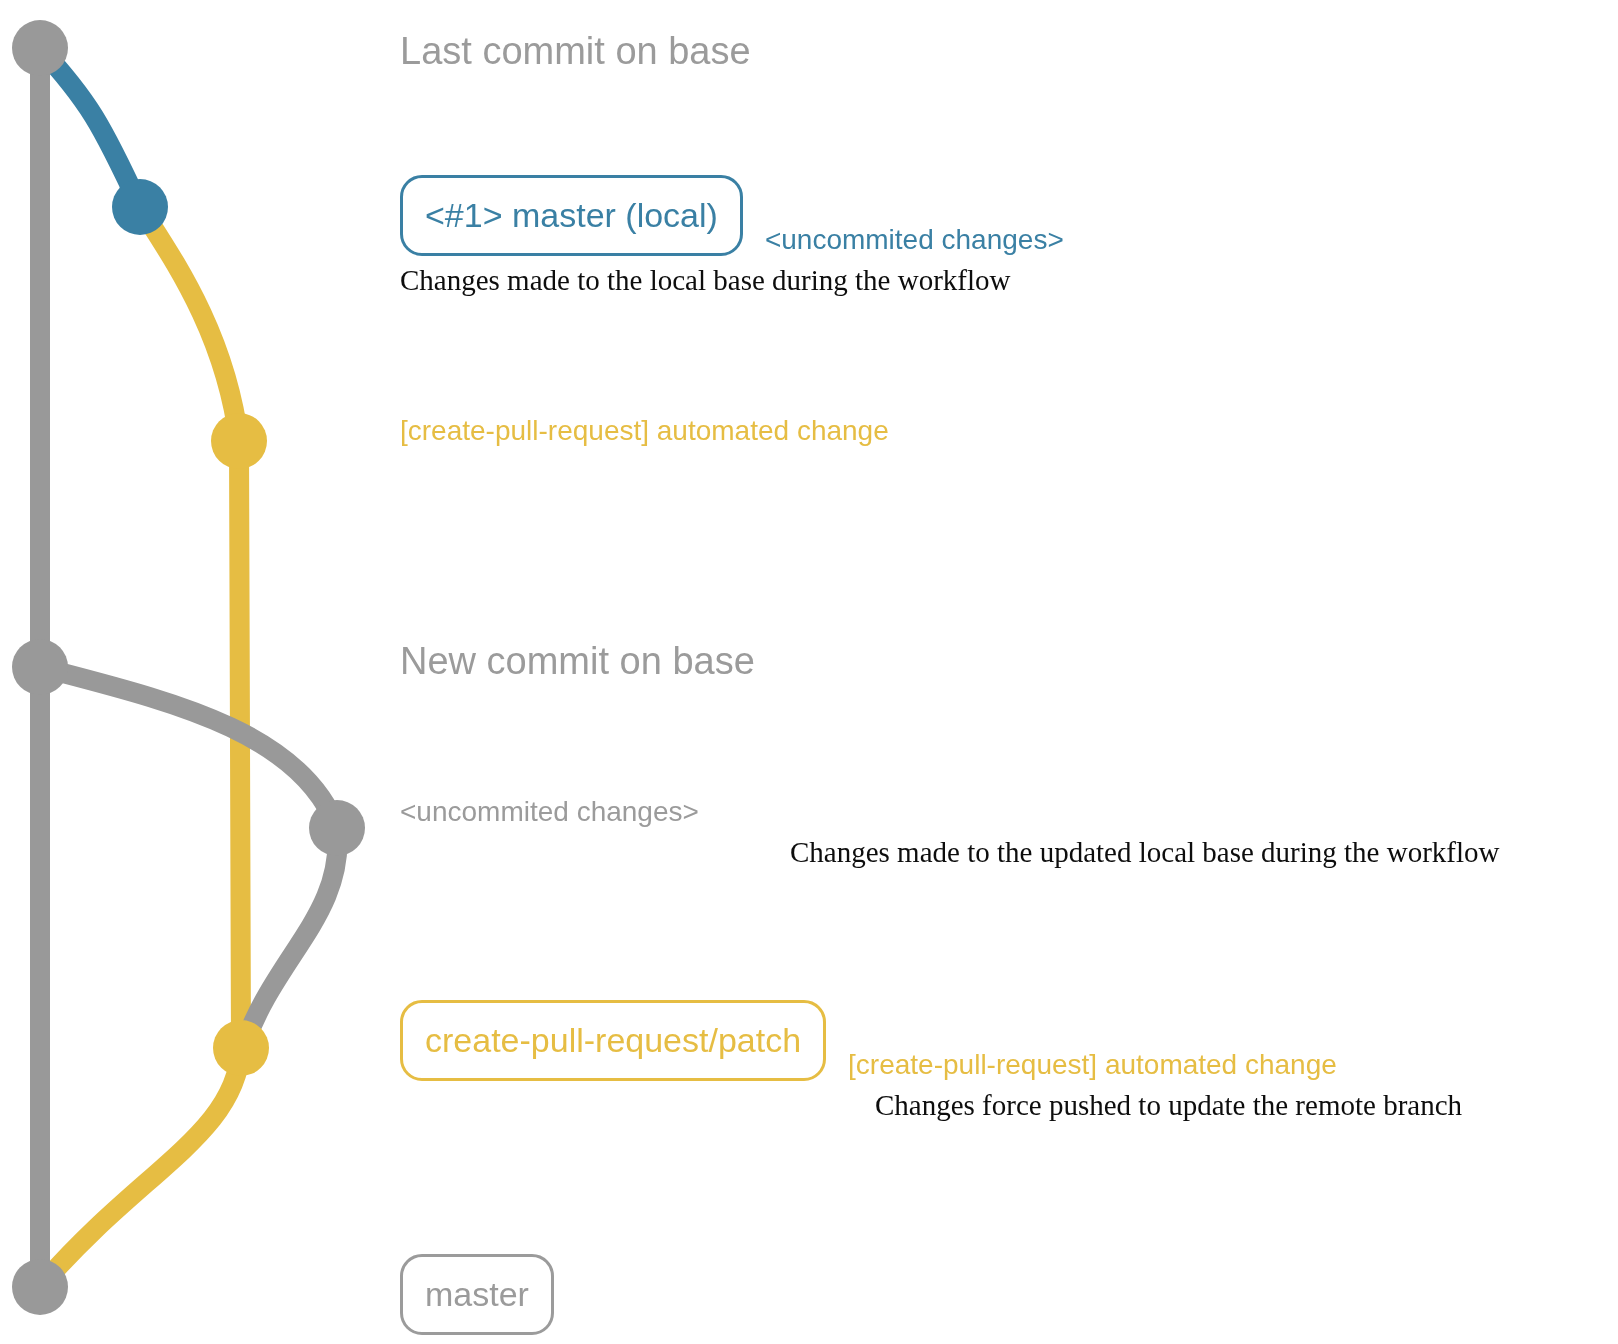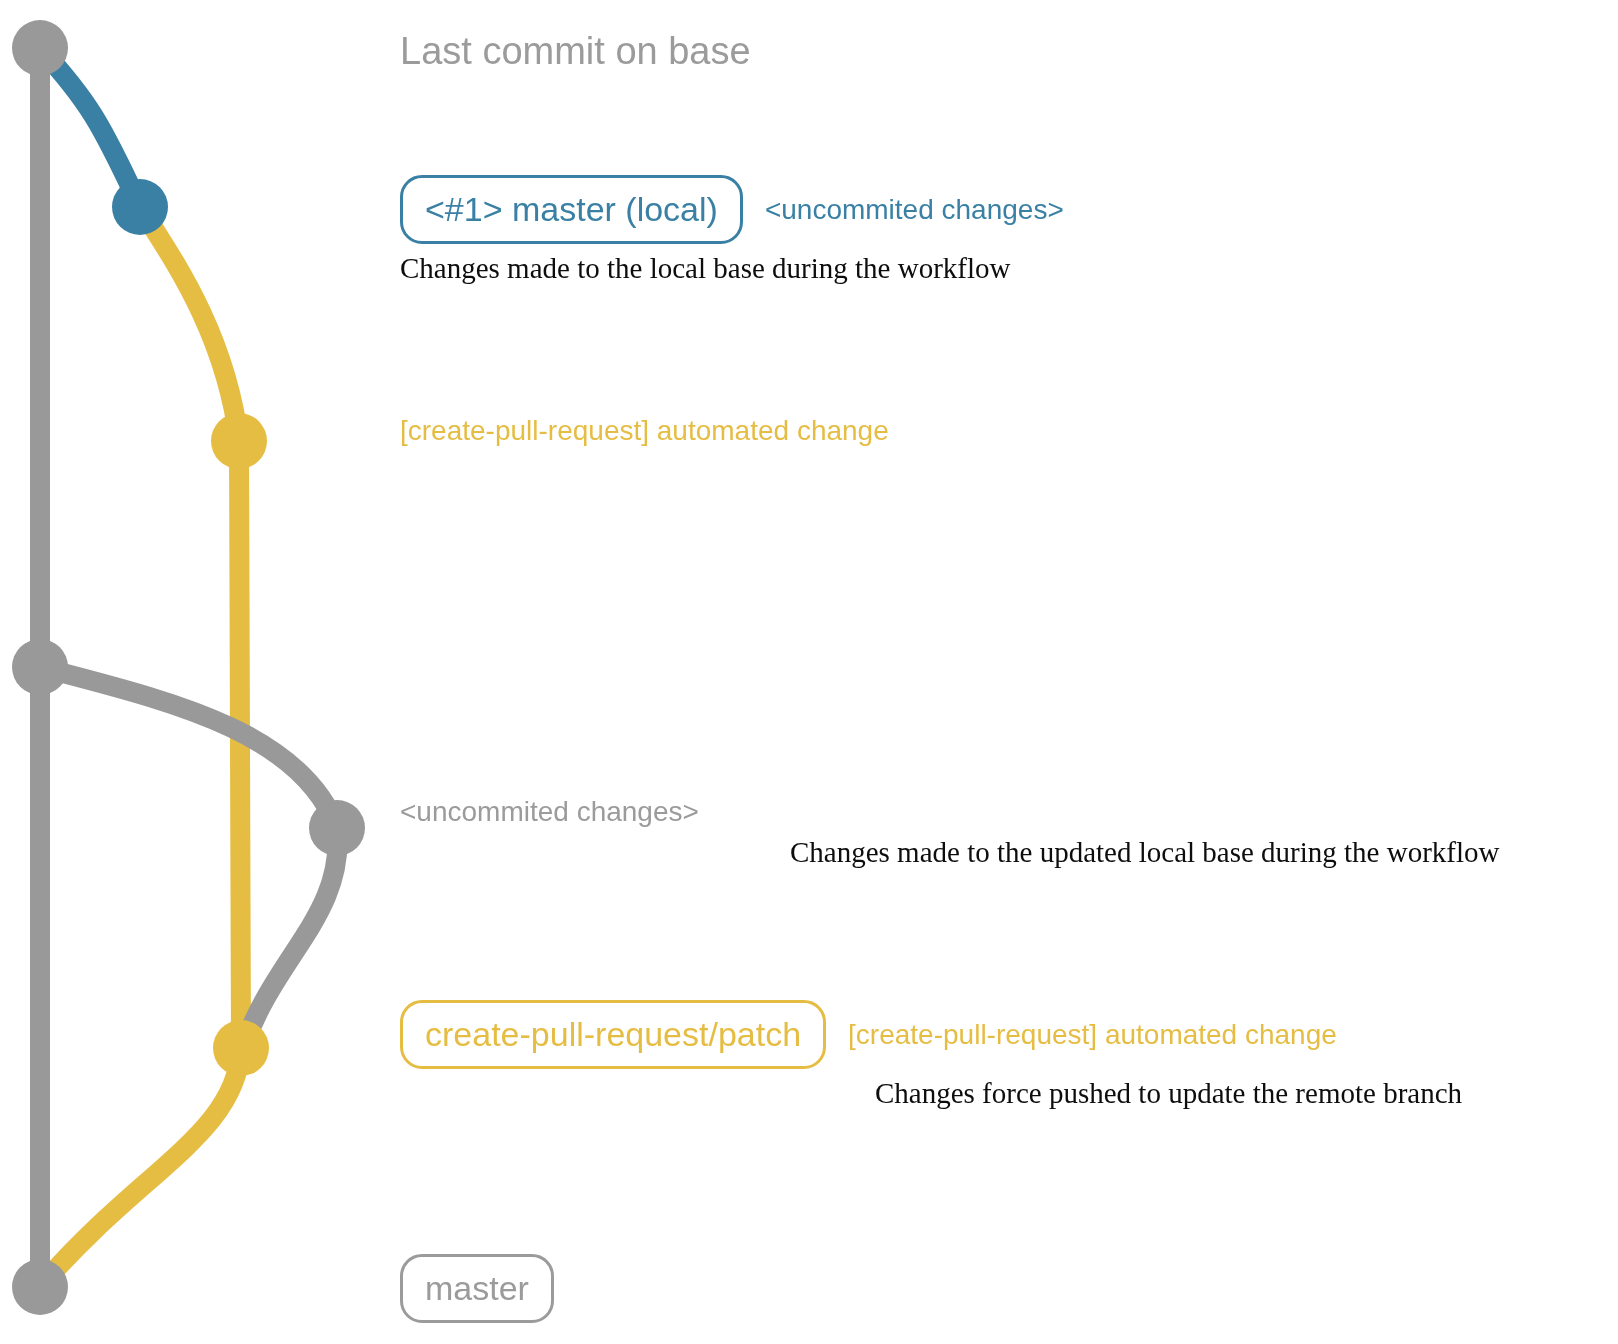--- a/index.html
+++ b/index.html
@@ -13,26 +13,26 @@
   #graph{position:absolute;left:0;top:0;}
   .stroke-gray{stroke:var(--c-gray);}
   .stroke-blue{stroke:var(--c-blue);}
   .stroke-yellow{stroke:var(--c-yellow);}
   .fill-gray{fill:var(--c-gray);}
   .fill-blue{fill:var(--c-blue);}
   .fill-yellow{fill:var(--c-yellow);}
   .branch-line{fill:none;stroke-width:20;stroke-linecap:round;}
 
   .row{position:absolute;left:400px;}
-  .line1{display:flex;align-items:center;gap:22px;white-space:nowrap;}
+  .line1{display:flex;align-items:flex-end;gap:22px;white-space:nowrap;}
   .plain-label{font-size:38px;color:var(--c-graytext);}
   .ref-box{
     border:3px solid currentColor;
     border-radius:22px;
-    padding:12px 22px;
+    padding:18px 22px;
     font-size:34px;
     white-space:nowrap;
   }
   .msg{font-size:28px;white-space:nowrap;}
   .c-blue{color:var(--c-blue);}
   .c-yellow{color:var(--c-yellow);}
   .c-gray{color:var(--c-graytext);}
   .desc{
     font-family:"Liberation Serif", serif;
     font-size:29px;
@@ -84,20 +84,25 @@
     </div>
     <div class="desc" style="">Changes made to the local base during the workflow</div>
   </div>
 
   <div class="row" style="top:415px">
     <div class="line1 c-yellow">
       <span class="msg">[create-pull-request] automated change</span>
     </div>
   </div>
 
+  <div class="row" style="top:640px">
+    <div class="line1">
+      <span class="plain-label">New commit on base</span>
+    </div>
+  </div>
 
   <div class="row" style="top:796px">
     <div class="line1 c-gray">
       <span class="msg">&lt;uncommited changes&gt;</span>
     </div>
     <div class="desc" style="margin-left:390px">Changes made to the updated local base during the workflow</div>
   </div>
 
   <div class="row" style="top:1000px">
     <div class="line1 c-yellow">

